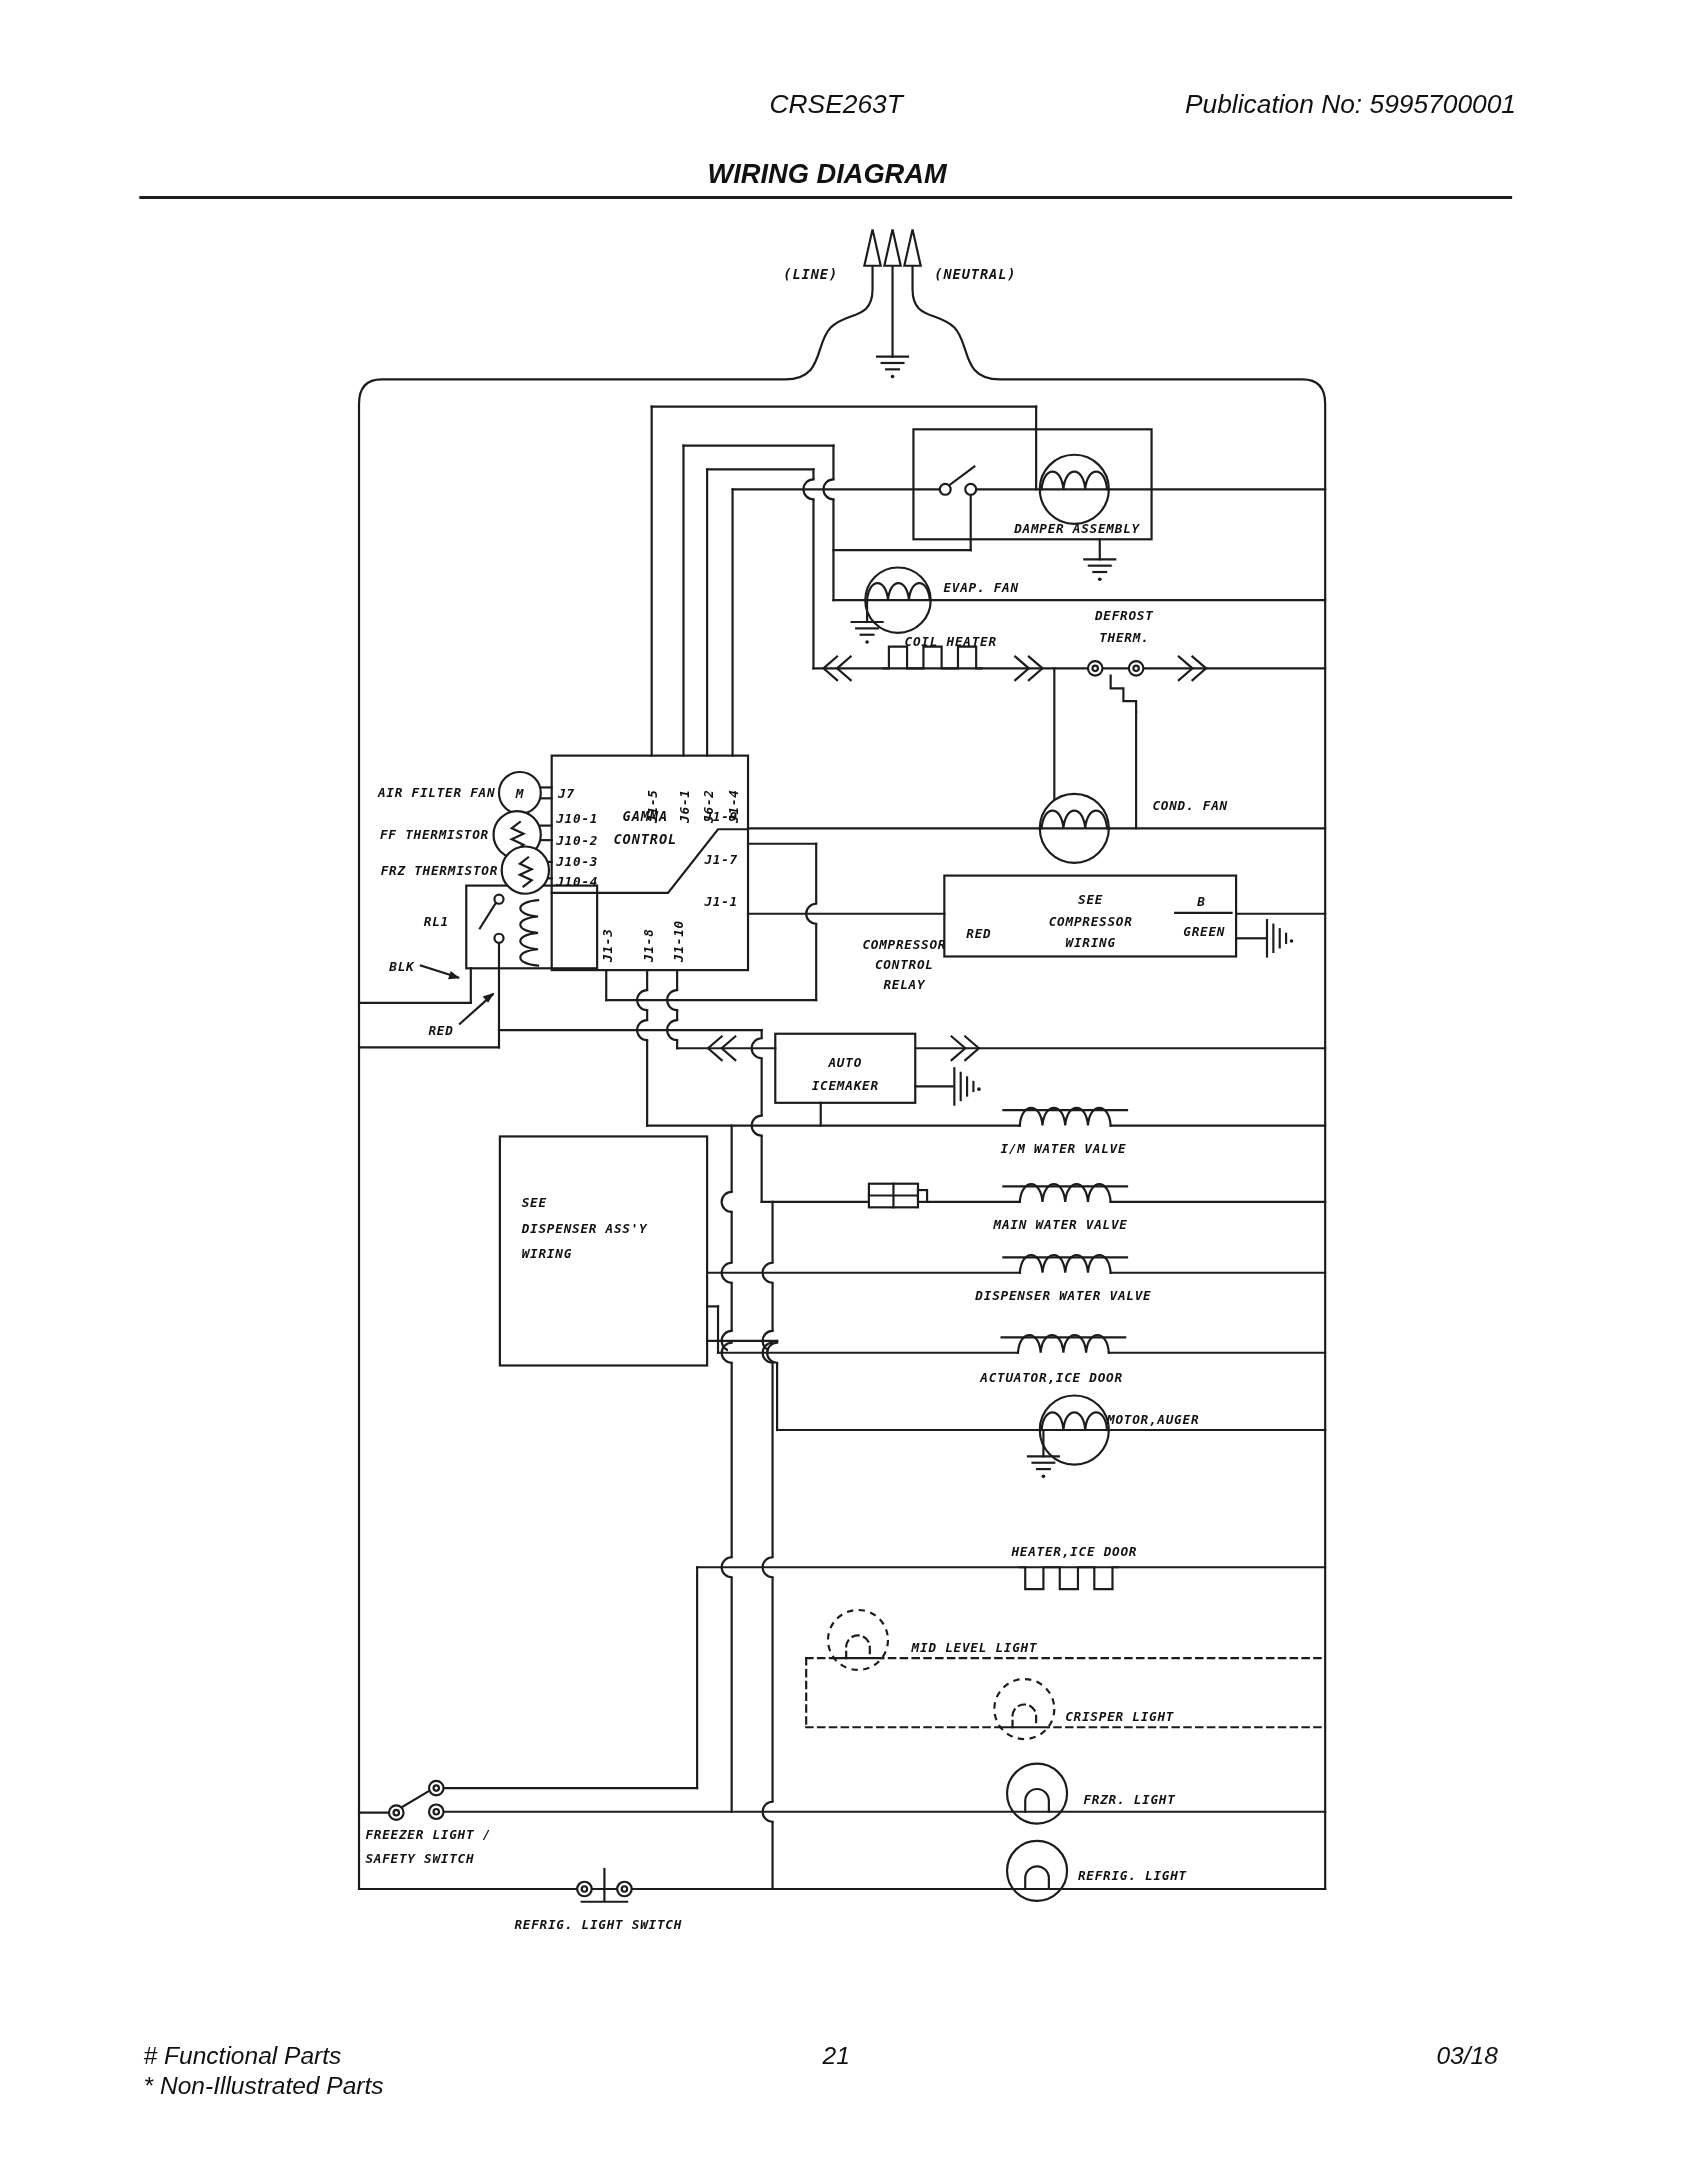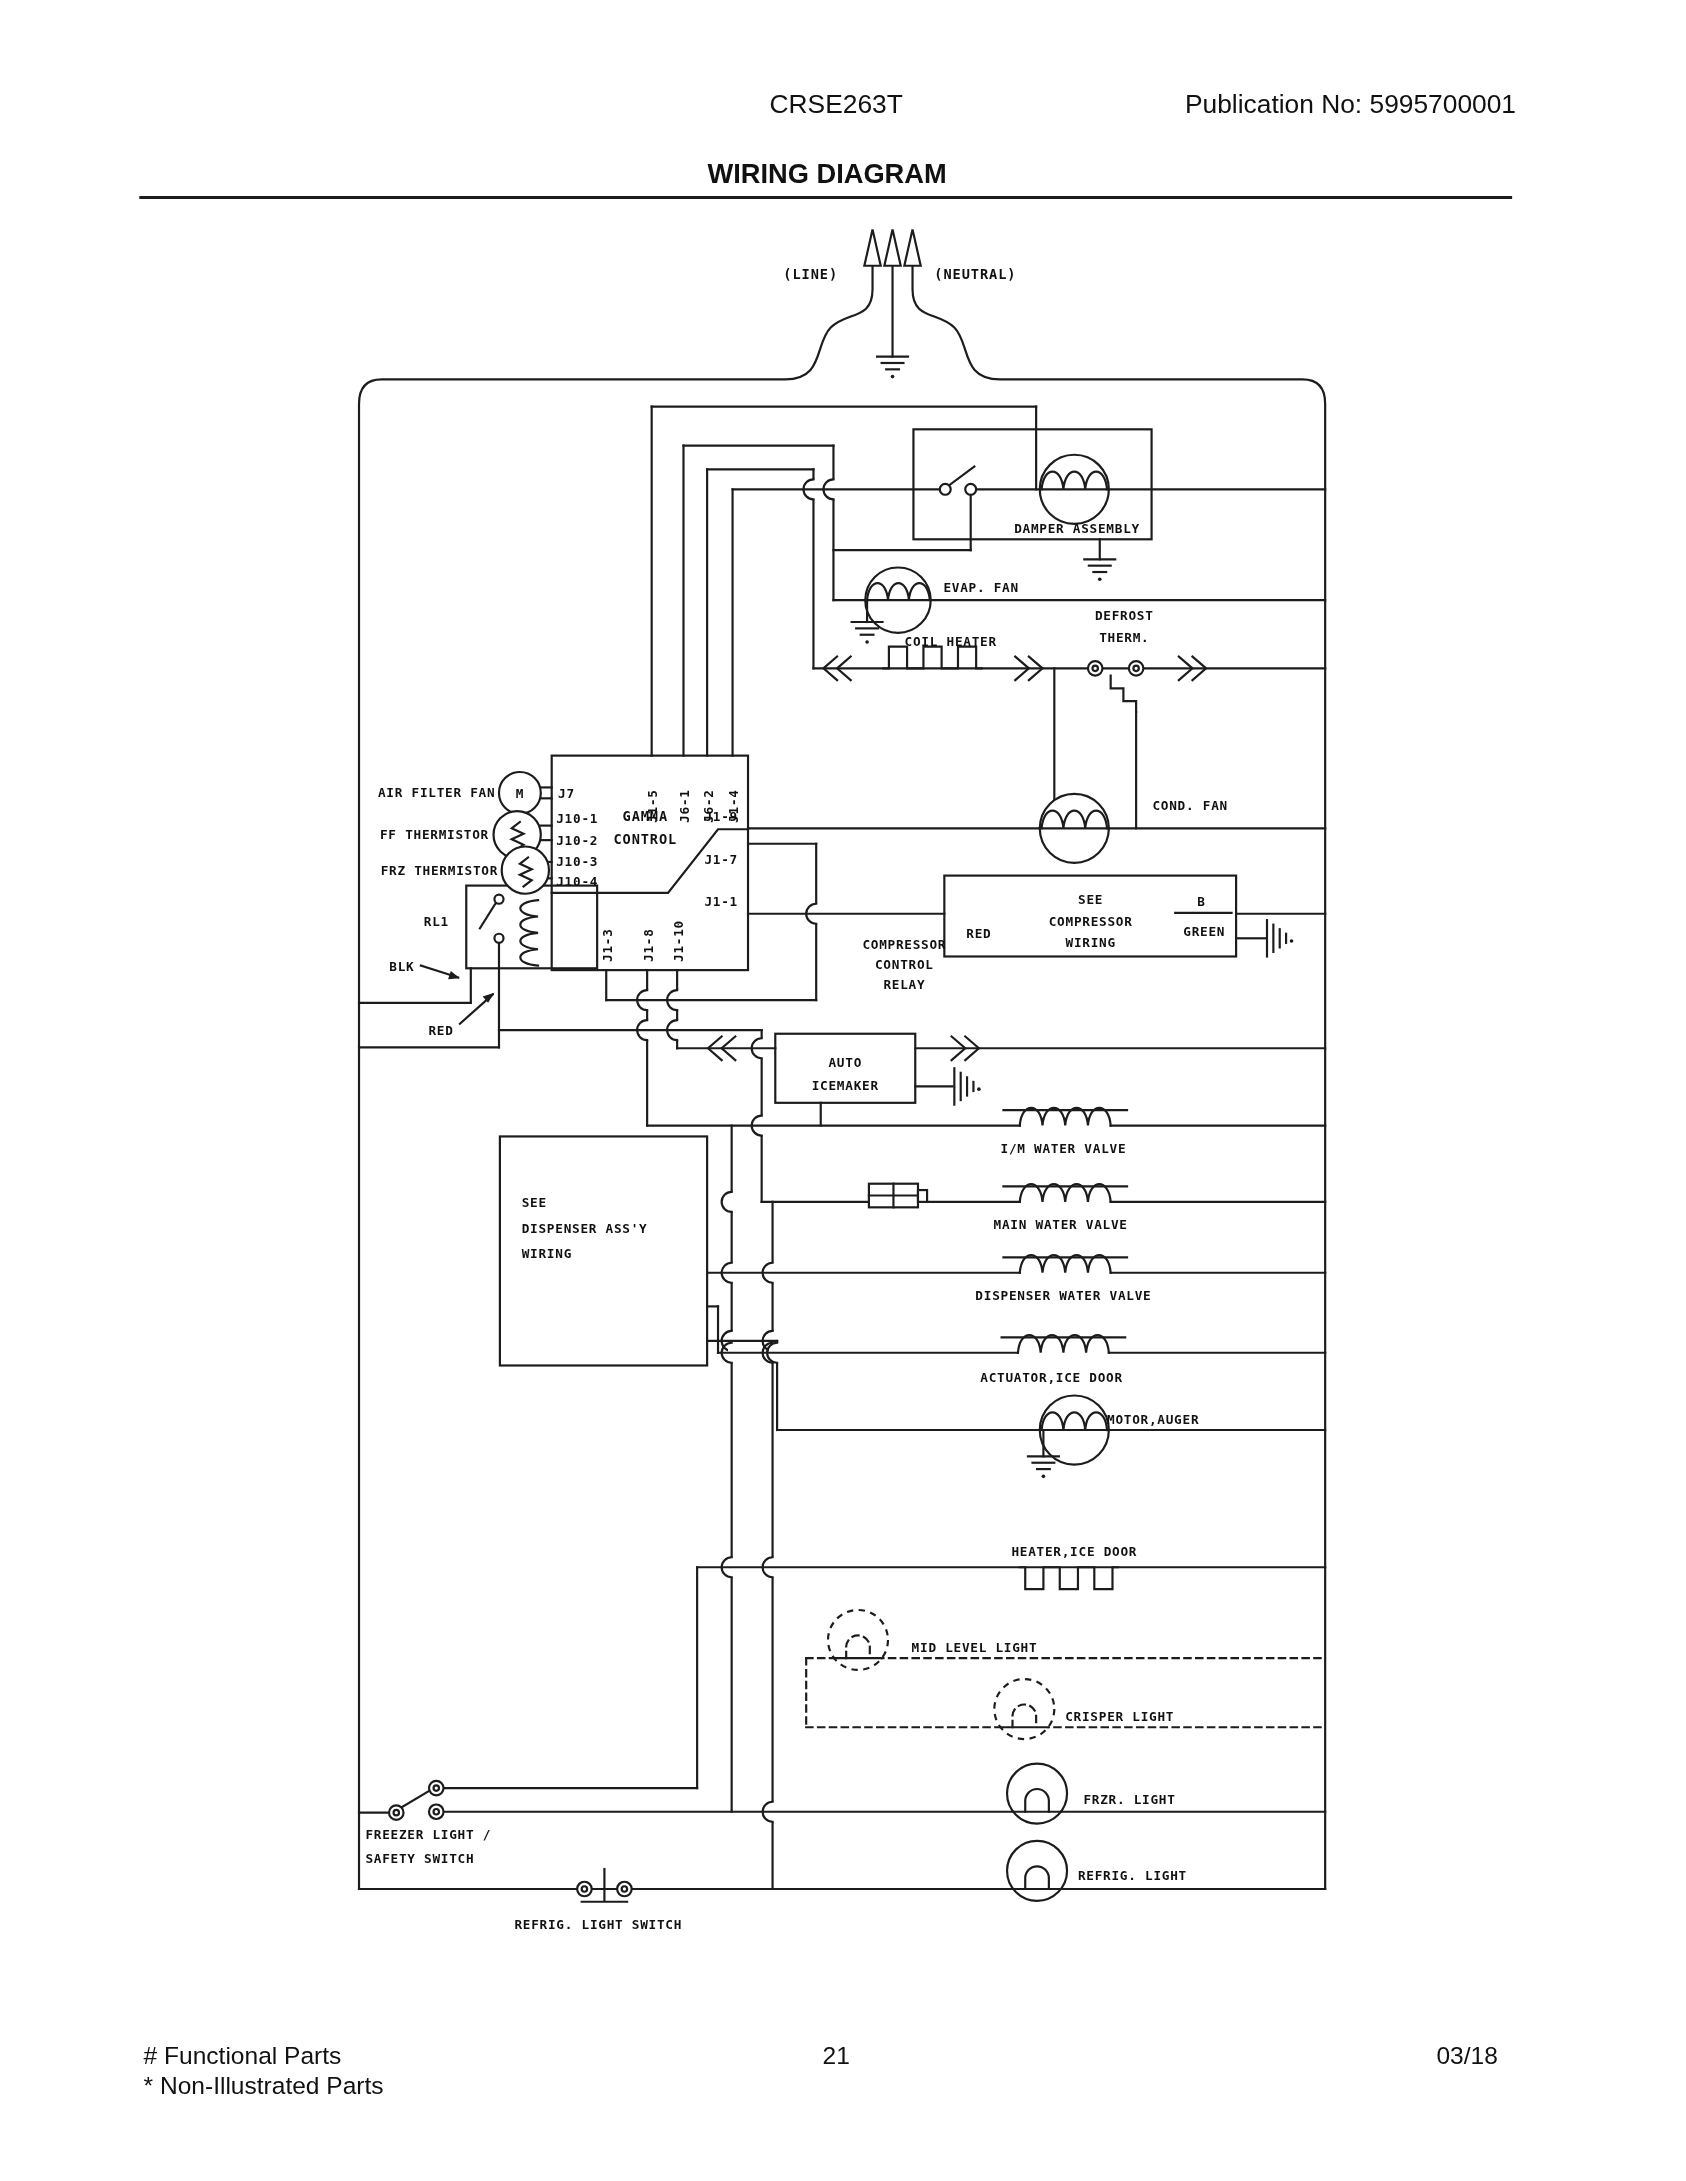--- a/index.html
+++ b/index.html
@@ -1,16 +1,16 @@
 <!DOCTYPE html>
 <html style="font-size:14.5px"><head>
 <meta charset="utf-8">
 <style>
   html,body{margin:0;padding:0;background:#e8e8e8;}
-  .page{position:relative;width:1686px;height:2182px;background:#ffffff;margin:0 auto;font-family:"Liberation Sans",sans-serif;}
+  .page{position:relative;width:1686px;height:2182px;background:#ffffff;margin:0 auto;font-family:"Liberation Sans",sans-serif;font-style:italic;}
   svg{position:absolute;left:0;top:0;}
   .w{stroke:#1c1c1c;stroke-width:2.4;fill:none;stroke-linecap:square;stroke-linejoin:miter;}
   .w3{stroke:#1c1c1c;stroke-width:3.4;fill:none;stroke-linecap:square;}
   .wf{stroke:#1c1c1c;stroke-width:2.4;fill:#ffffff;}
   .d{stroke-dasharray:7 6;}
   .er{fill:#ffffff;stroke:none;}
   .blk{fill:#1c1c1c;stroke:none;}
   text{fill:#111111;}
   .lbl{font-family:"DejaVu Sans Mono",monospace;font-weight:bold;font-size:14px;letter-spacing:0.8px;}
   .lbl2{font-family:"DejaVu Sans Mono",monospace;font-weight:bold;font-size:15px;letter-spacing:1px;}

